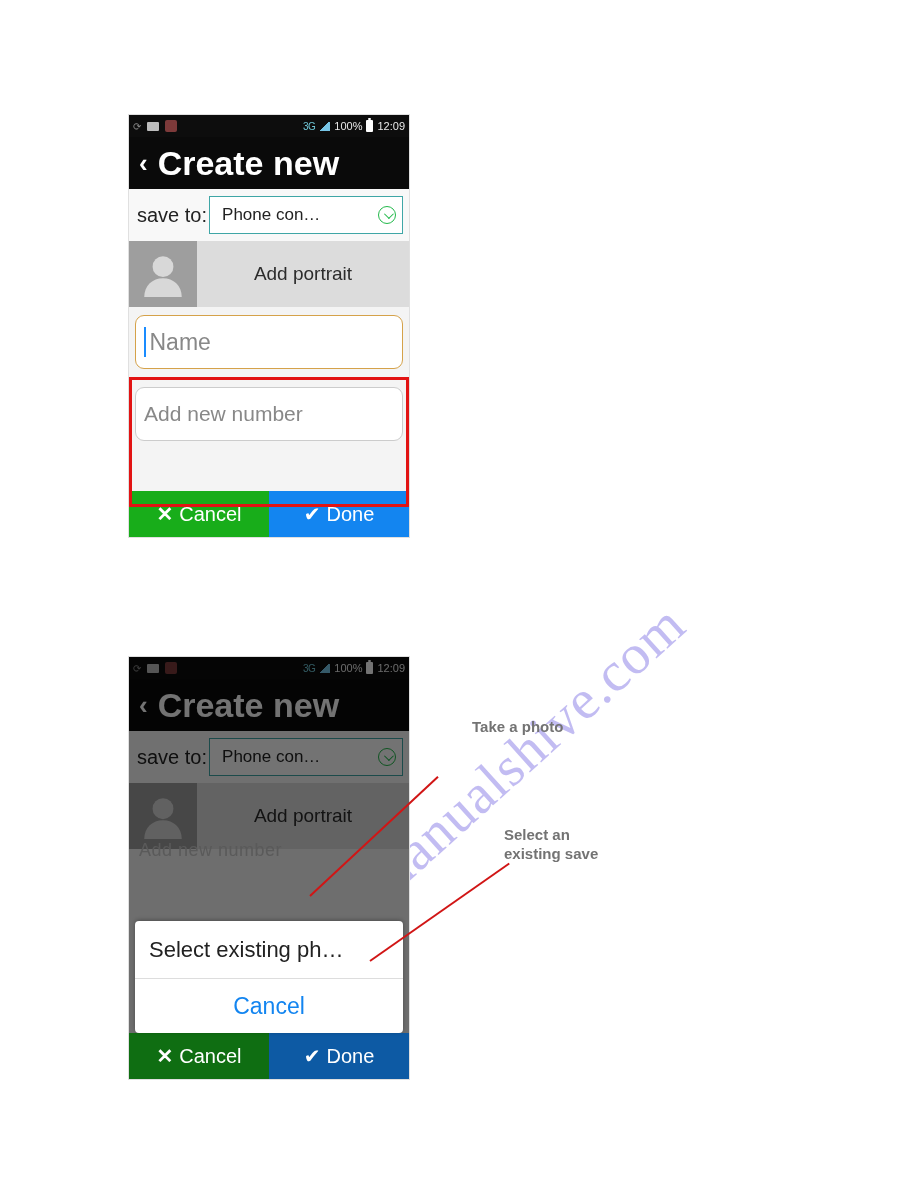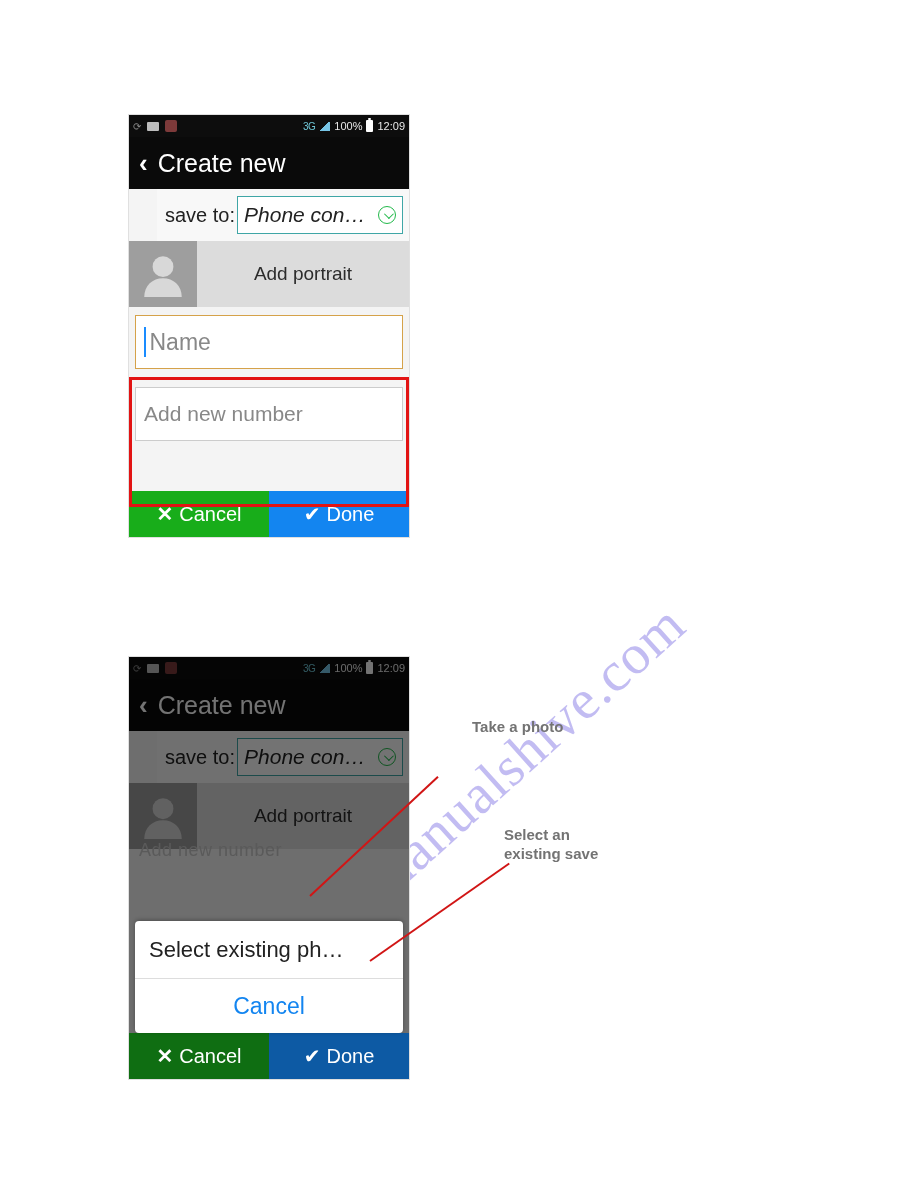--- a/index.html
+++ b/index.html
@@ -45,47 +45,45 @@
   .title-bar {
     height: 52px;
     background: #0a0a0a;
     color: #fff;
     display: flex;
     align-items: center;
     padding: 0 10px;
     gap: 10px;
   }
   .title-back { font-size: 26px; font-weight: bold; }
-  .title-text { font-size: 25px; font-weight: 400; }
+  .title-text { font-size: 34px; font-weight: 700; }
 
   .row-save {
     display: flex;
     align-items: center;
     height: 52px;
     padding-left: 8px;
     background: #f8f8f8;
-    margin-left: 28px;
   }
   .save-label { font-size: 20px; color: #222; }
   .save-dd {
     margin-left: 2px;
     height: 38px;
     border: 1px solid #3fa6a6;
     background: #fff;
     display: flex;
     align-items: center;
-    padding: 0 30px 0 6px;
-    font-size: 21px;
+    padding: 0 30px 0 12px;
+    font-size: 17px;
     color: #222;
     position: relative;
     flex: 1;
     margin-right: 6px;
     overflow: hidden;
     white-space: nowrap;
-    font-style: italic;
   }
   .save-dd-ch {
     position: absolute;
     right: 6px;
     top: 50%;
     transform: translateY(-50%);
     width: 18px; height: 18px;
     border: 1.5px solid #23b94b;
     border-radius: 50%;
     display: flex; align-items: center; justify-content: center;
@@ -118,21 +116,21 @@
     justify-content: center;
     font-size: 19px;
     color: #2c2c2c;
   }
 
   .input-box {
     height: 54px;
     margin: 8px 6px 0 6px;
     background: #fff;
     border: 1px solid #d5a24a;
-    border-radius: 0;
+    border-radius: 9px;
     display: flex;
     align-items: center;
     padding: 0 8px;
     font-size: 23px;
     color: #888;
     position: relative;
   }
   .cursor {
     width: 1.5px; height: 30px; background: #1a8cff;
     margin-right: 4px;

